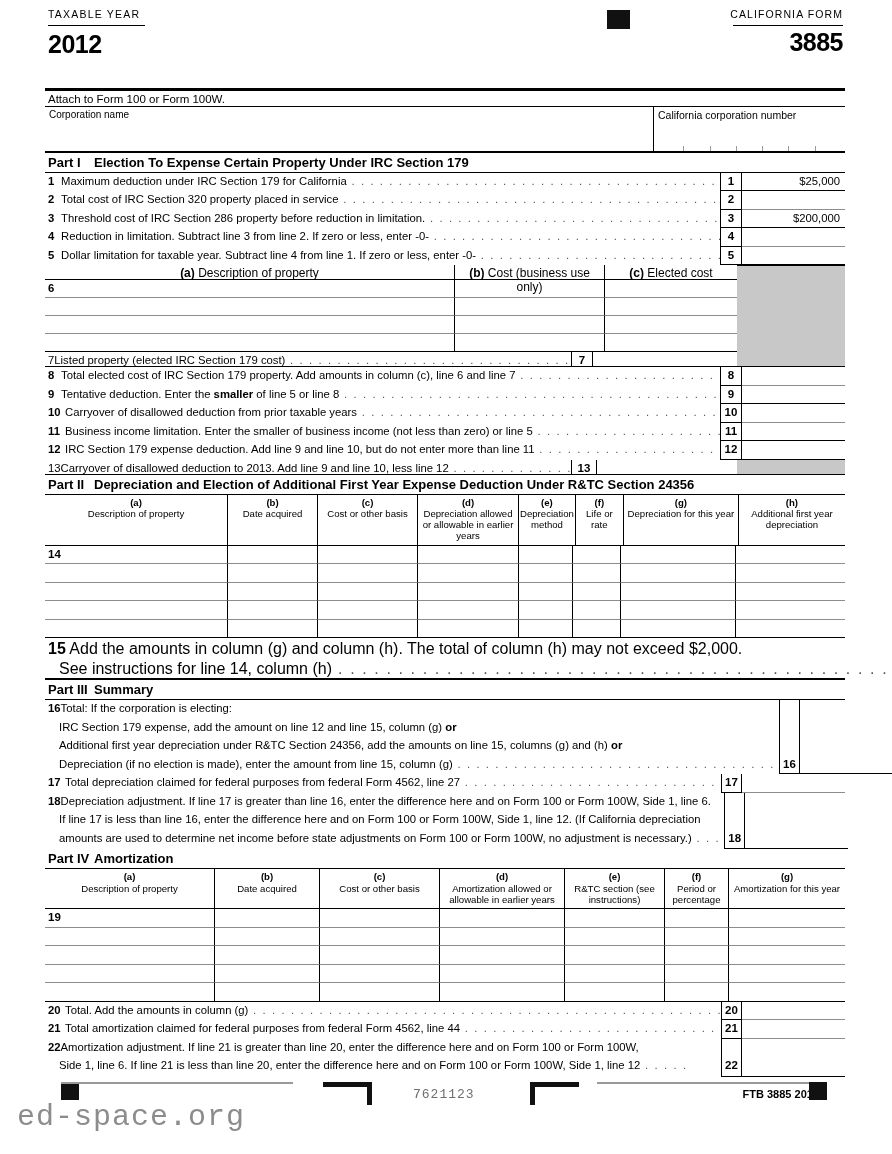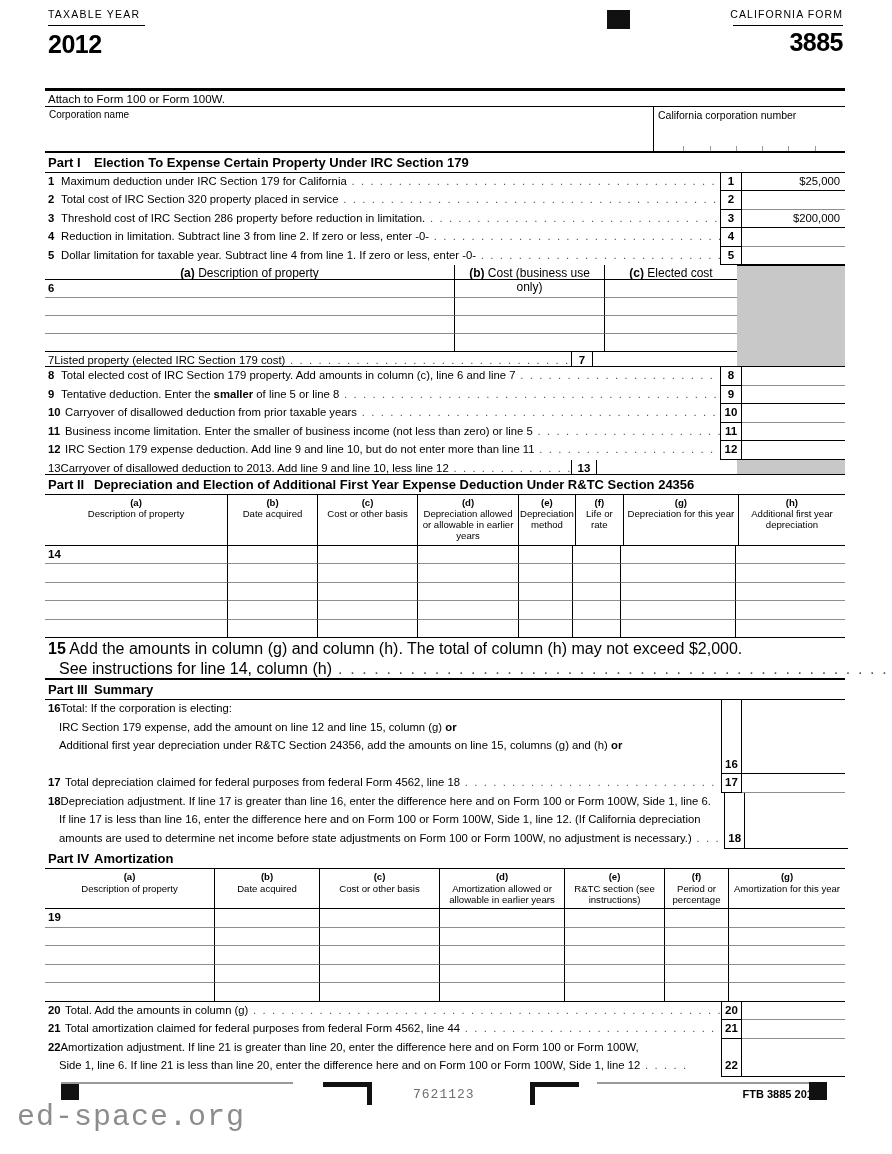--- a/index.html
+++ b/index.html
@@ -533,34 +533,37 @@
     <div class="p3-text">
       <div class="pr">
         <span class="ln w2" style="font-weight:bold;">16</span><span>Total: If the corporation is electing:</span>
       </div>
       <div class="pr ind">
         IRC Section 179 expense, add the amount on line 12 and line 15, column (g) <b>or</b>
       </div>
       <div class="pr ind">
         Additional first year depreciation under R&amp;TC Section 24356, add the amounts on line 15, columns (g) and (h) <b>or</b>
       </div>
+      <div class="pr ind">
+        <span>Depreciation (if no election is made), enter the amount from line 15, column (g)</span><span class="dots"> . . . . . . . . . . . . . . . . . . . . . . . . . . . . . . . . . .</span>
+      </div>
     </div>
     <div class="p3-num">
       <div style="height:55.5px;"></div>
       <div class="p3-numcell" style="border-bottom:1px solid #000;height:18.5px;">16</div>
     </div>
     <div class="p3-amt">
       <div style="height:55.5px;"></div>
       <div style="border-bottom:1px solid #000;height:18.5px;"></div>
     </div>
   </div>
 
   <div class="lrow">
     <div class="ltext">
-      <span class="ln w2">17</span><span>Total depreciation claimed for federal purposes from federal Form 4562, line 18</span><span class="dots"> . . . . . . . . . . . . . . . . . . . . . . . . . . . . . . . . . . .</span>
+      <span class="ln w2">17</span><span>Total depreciation claimed for federal purposes from federal Form 4562, line 27</span><span class="dots"> . . . . . . . . . . . . . . . . . . . . . . . . . . . . . . . . . . .</span>
     </div>
     <div class="lnum" style="flex:0 0 21px;">17</div>
     <div class="lamt thinb"></div>
   </div>
 
   <div class="p3blk">
     <div class="p3-text">
       <div class="pr">
         <span class="ln w2" style="font-weight:bold;">18</span><span>Depreciation adjustment. If line 17 is greater than line 16, enter the difference here and on Form 100 or Form 100W, Side 1, line 6.</span>
       </div>

